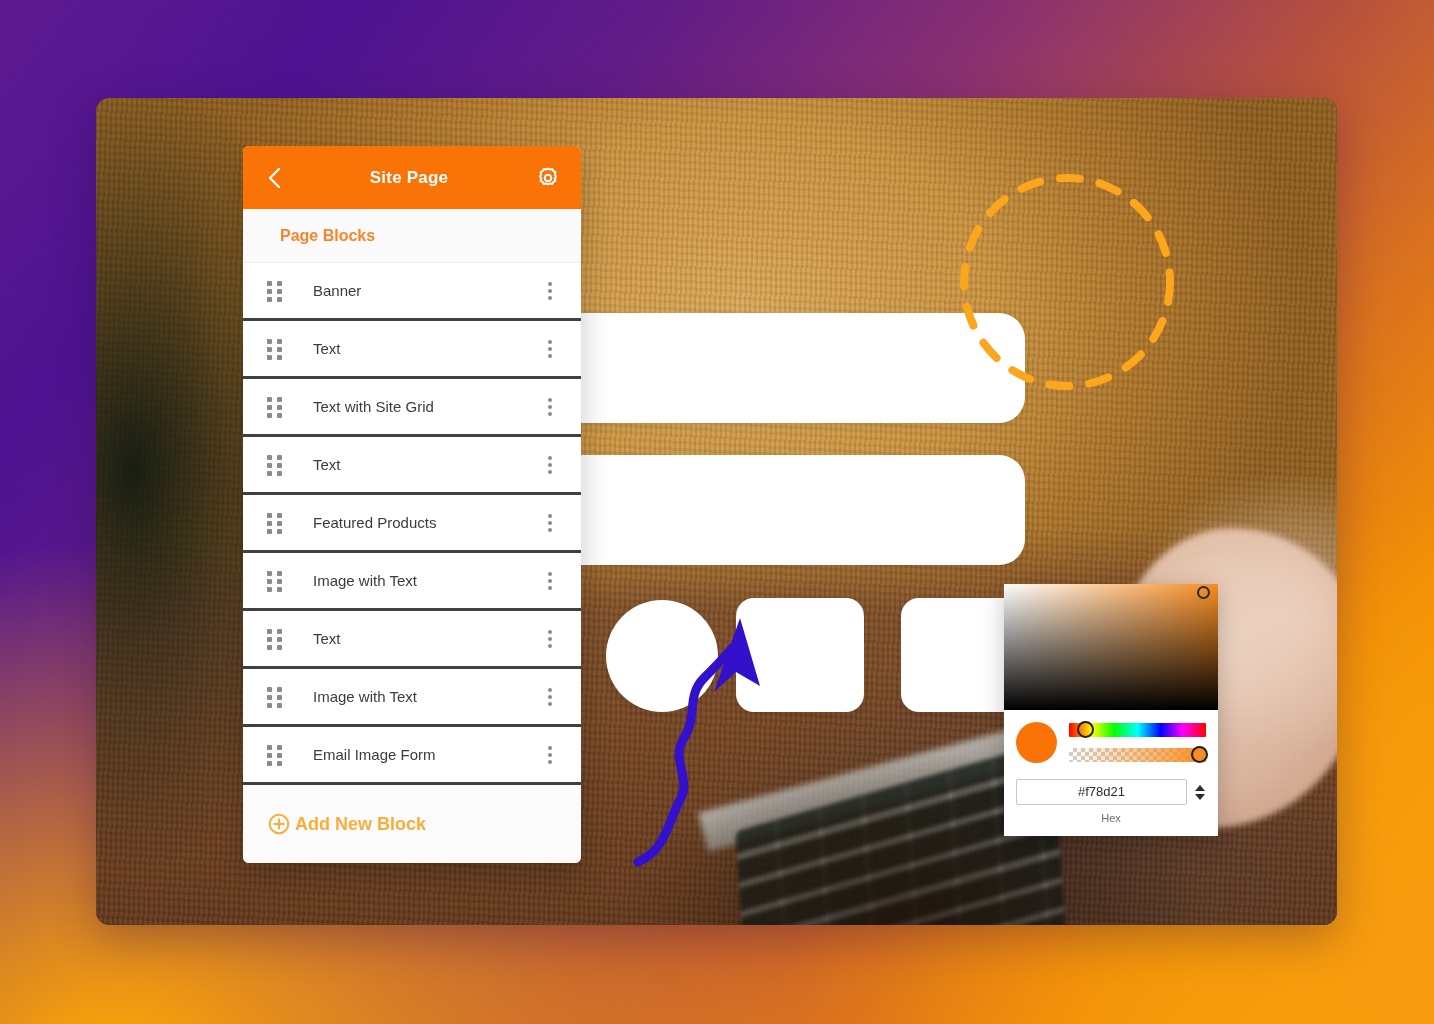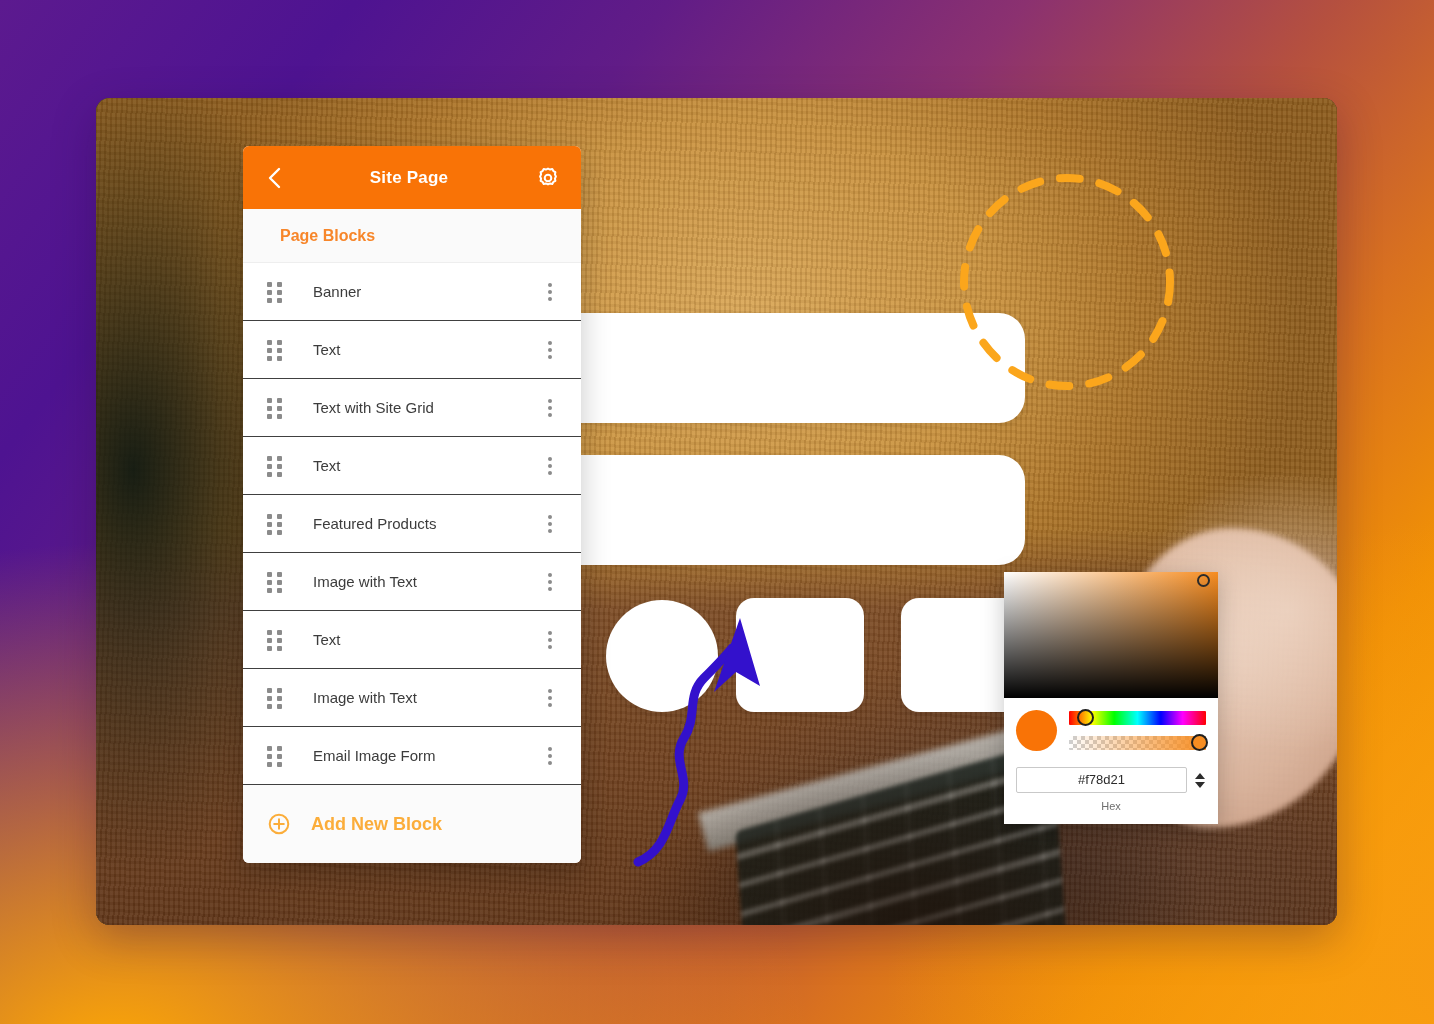--- a/index.html
+++ b/index.html
@@ -183,21 +183,21 @@
     font-size: 16px;
     font-weight: 600;
   }
 
   .block-list { background: #fff; }
   .block-row {
     display: flex;
     align-items: center;
     height: 58px;
     padding: 0 22px 0 24px;
-    border-bottom: 1px solid #404040;
+    border-bottom: 3px solid #404040;
     cursor: pointer;
   }
   .drag-handle {
     width: 16px; height: 20px;
     display: grid;
     grid-template-columns: repeat(2, 5px);
     grid-template-rows: repeat(3, 5px);
     gap: 3px 5px;
     flex: none;
     cursor: grab;
@@ -233,30 +233,30 @@
     display: flex; align-items: center;
     padding-left: 24px;
     cursor: pointer;
   }
   .add-icon {
     width: 24px; height: 24px;
     flex: none;
     display: flex; align-items: center; justify-content: center;
   }
   .add-label {
-    margin-left: 20px;
+    margin-left: 4px;
     color: #fbad3a;
     font-size: 18px;
     font-weight: bold;
   }
 
   
   .picker {
     position: absolute;
-    left: 1004px; top: 572px;
+    left: 1004px; top: 584px;
     width: 214px;
     background: #fff;
     box-shadow: 0 6px 22px rgba(0,0,0,.22);
     overflow: hidden;
   }
   .picker-sv {
     position: relative;
     height: 126px;
     background:
       linear-gradient(to top, #000 0%, rgba(0,0,0,0) 100%),

